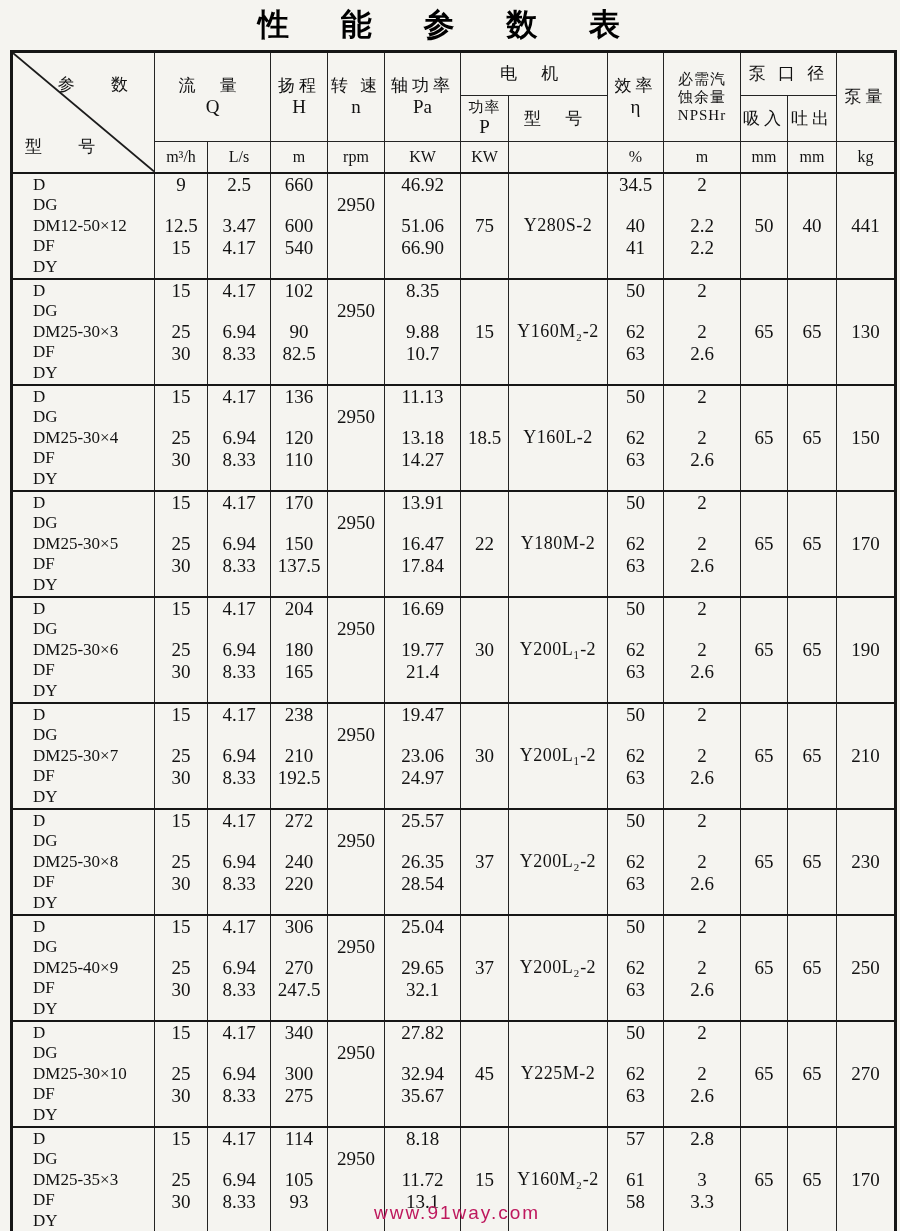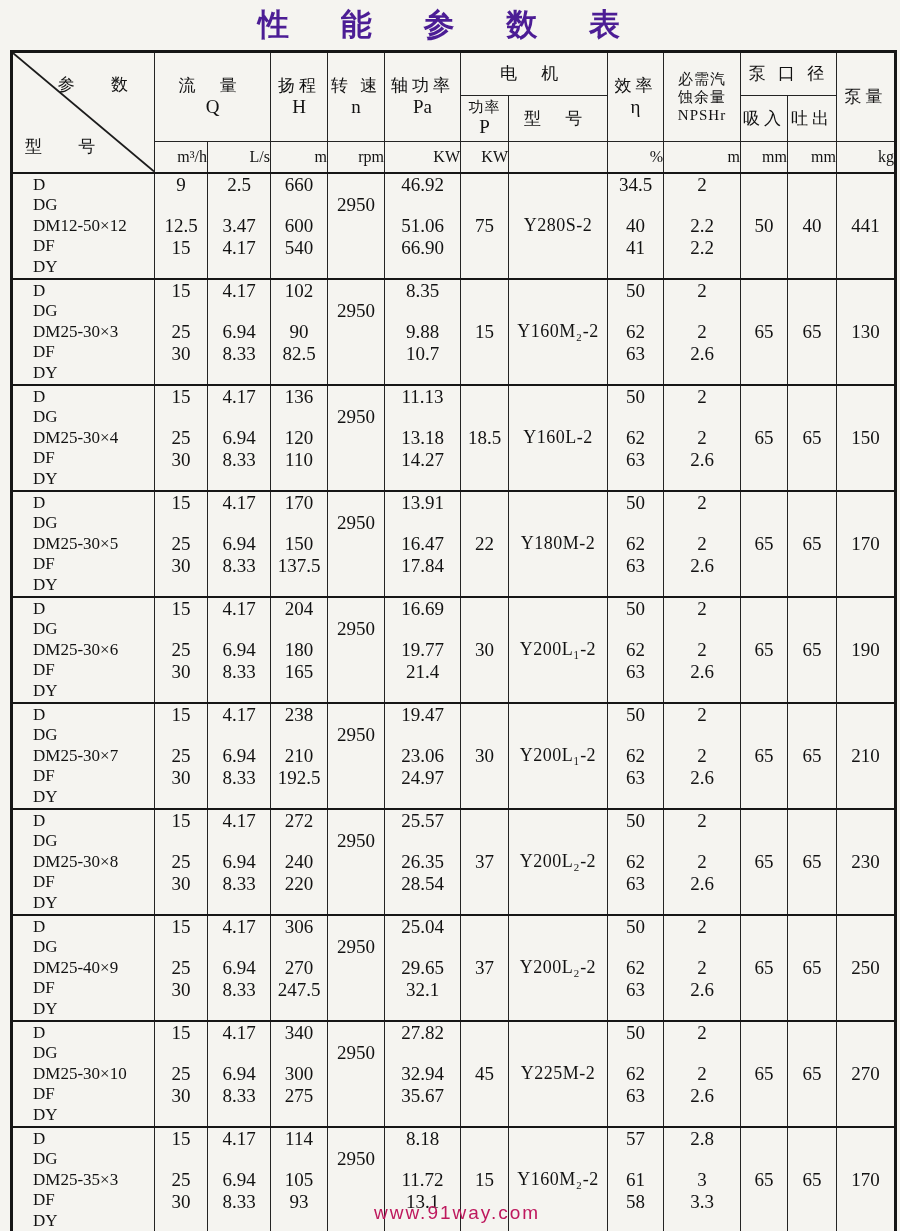--- a/index.html
+++ b/index.html
@@ -9,21 +9,21 @@
     font-family:"Liberation Serif","DejaVu Serif",serif;
     color:#121212;
     position:relative;
     overflow:hidden;
   }
   .page-title{
     position:absolute;top:4px;left:0;width:900px;
     text-align:center;
     font-size:31px;font-weight:bold;
     letter-spacing:22px;
-    color:#4c1d95;
+    color:#000000;
   }
   table.perf{
     position:absolute;left:10px;top:50px;
     width:884px;
     border-collapse:collapse;
     table-layout:fixed;
     border:3px solid #161616;
   }
   th,td{
     border:1.6px solid #242424;
@@ -32,21 +32,21 @@
     text-align:center;
     font-weight:normal;
   }
   tr.hA{height:44px;}
   tr.hB{height:46px;}
   tr.hC{height:31px;}
   thead .zh{font-size:17px;letter-spacing:4px;line-height:1.25;}
   thead .zh.wide{letter-spacing:10px;}
   thead .sym{font-size:19px;line-height:1.2;}
   thead .small{font-size:15px;letter-spacing:1px;line-height:1.2;}
-  tr.hC th{font-size:16px;border-bottom:2.6px solid #161616;text-align:right;}
+  tr.hC th{font-size:16px;border-bottom:2.6px solid #161616;}
   
   th.diag{position:relative;}
   th.diag svg{position:absolute;left:0;top:0;width:100%;height:100%;}
   .diag-top{position:absolute;top:20px;right:10px;font-size:17px;letter-spacing:16px;margin-left:32px;}
   .diag-bot{position:absolute;bottom:14px;left:12px;font-size:17px;letter-spacing:16px;}
   
   tr.group{height:104.7px;}
   tr.group td{border-top:2.4px solid #161616;}
   .models{
     display:flex;flex-direction:column;justify-content:space-between;

